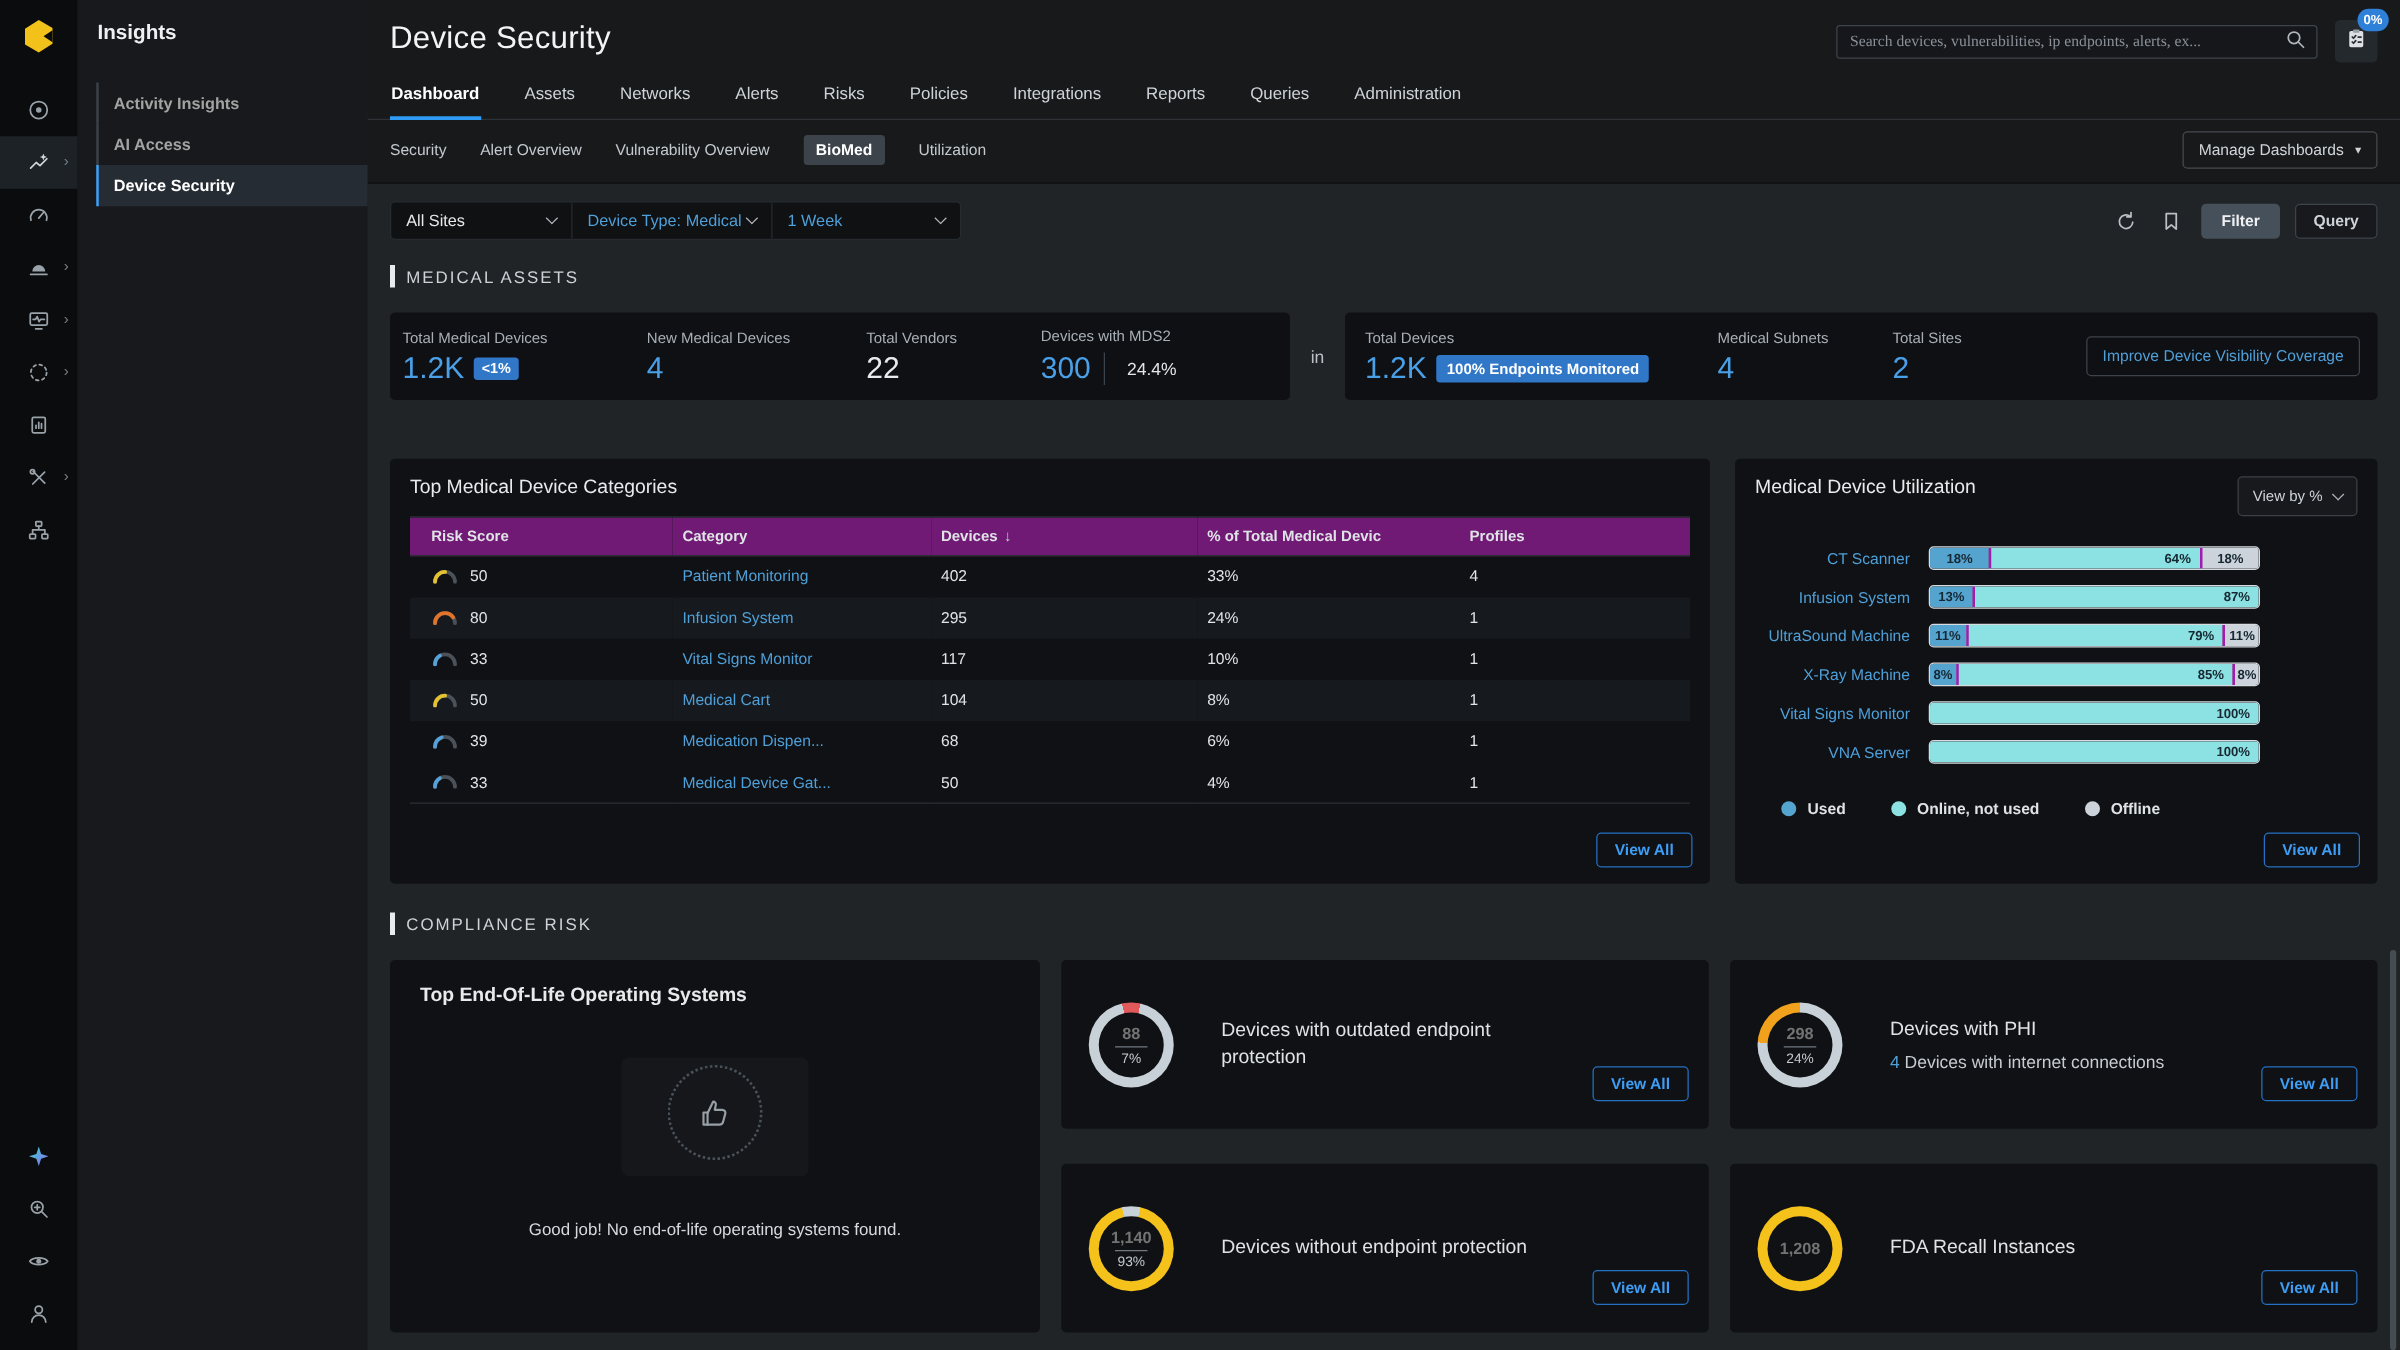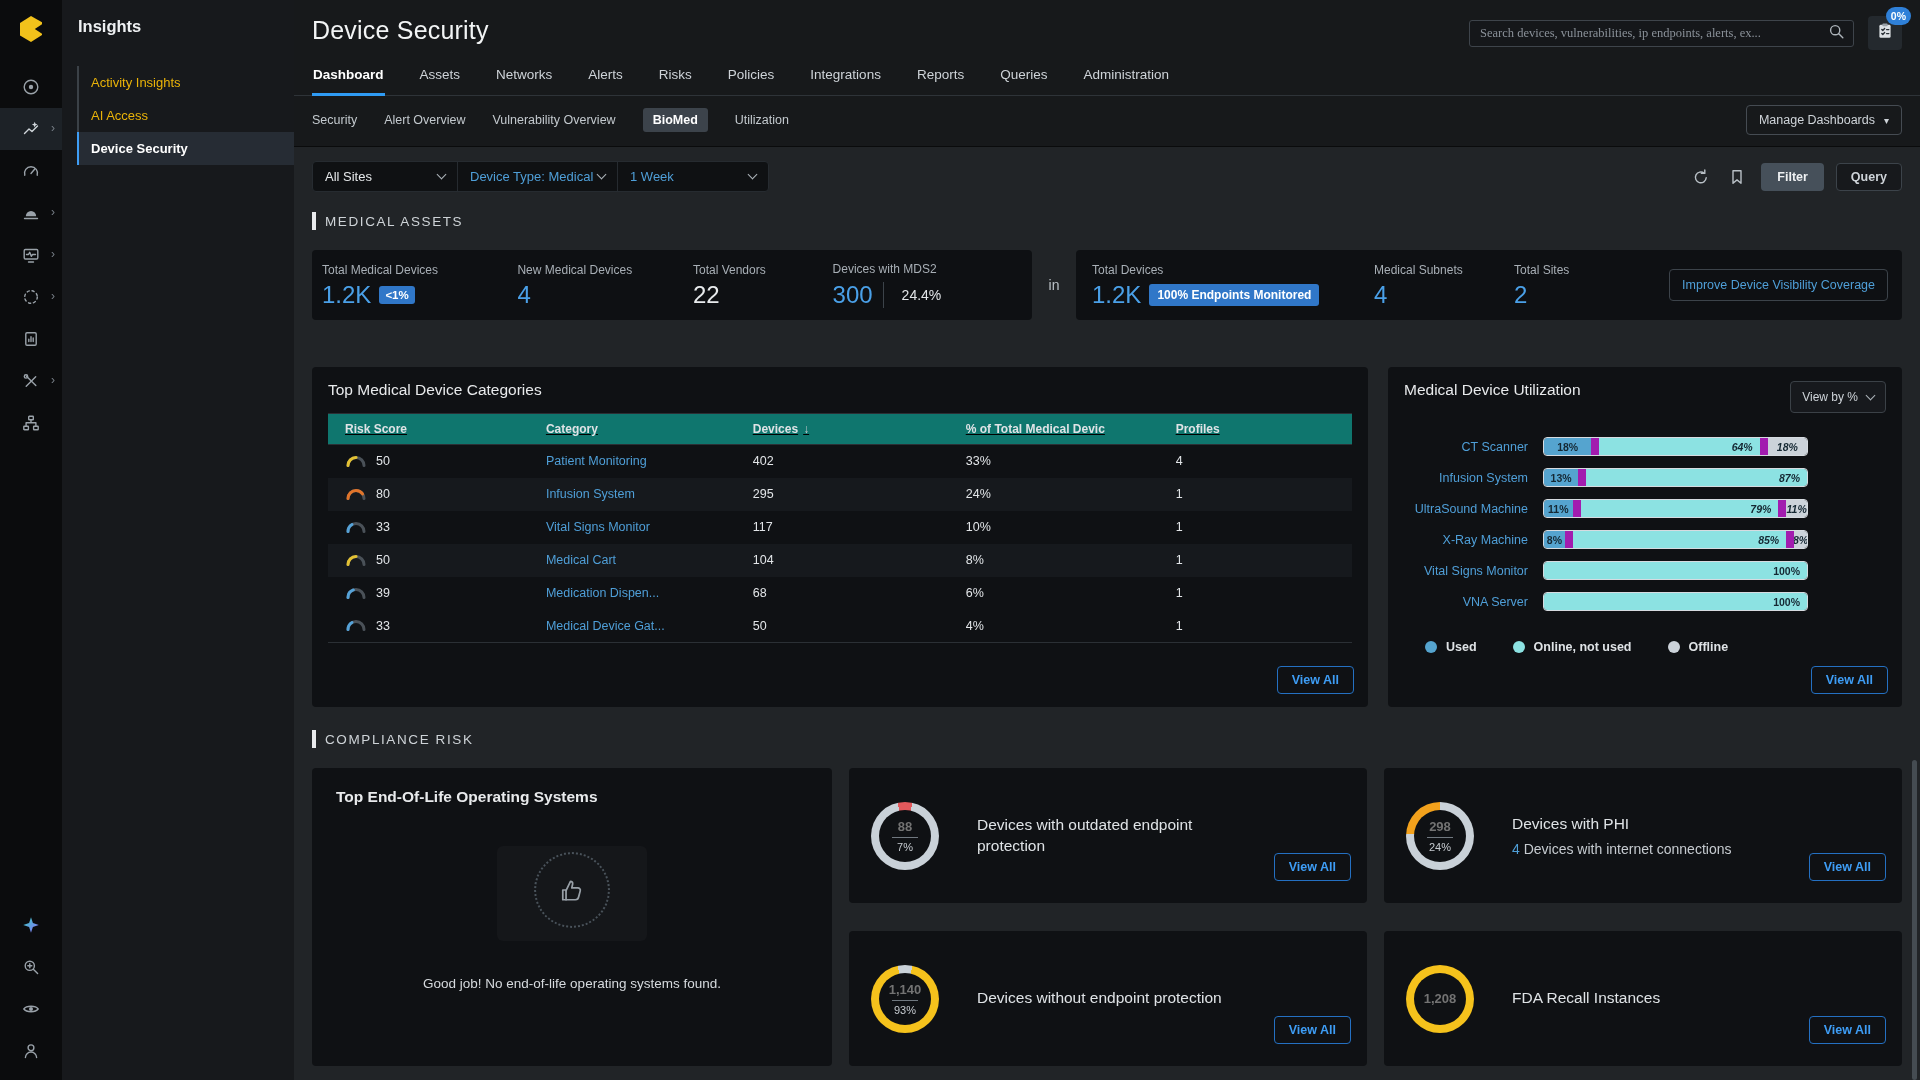--- a/index.html
+++ b/index.html
@@ -15,21 +15,21 @@
   .rail-item.active { background:#1d2227; color:#cfd5da; }
   .rail-item .chev-r { position:absolute; right:7px; top:50%; transform:translateY(-58%);
     font-size:12px; color:#767e86; line-height:1; }
   #rail .spacer { flex:1; }
   .rail-item svg { display:block; }
 
   
   #insights-panel { width:232px; background:#17191c; flex-shrink:0; padding-top:17px; z-index:4; }
   .ip-title { padding:0 16px; font-size:16.5px; font-weight:700; color:#eef0f2; margin-bottom:30px; }
   .ip-items { margin-left:15px; }
-  .ip-item { border-left:2px solid #3b4147; padding:9px 12px; color:#eab308; font-size:13px; cursor:pointer; }
+  .ip-item { border-left:2px solid #3b4147; padding:9px 12px; color:#a3a3a3; font-size:13px; cursor:pointer;font-weight:bold; }
   .ip-item.active { background:#262c34; border-left-color:#3e9df5; color:#ffffff; font-weight:700; }
 
   
   #main { flex:1; display:flex; flex-direction:column; min-width:0; }
   #topbar { background:#17191b; border-bottom:1px solid #0a0b0c; }
   .title-row { display:flex; justify-content:space-between; align-items:flex-start; padding:16px 18px 0 18px; }
   .page-title { font-size:25px; font-weight:500; color:#f2f4f5; letter-spacing:.2px; }
   .page-sub { font-size:12px; color:#9aa3ab; margin-top:7px; }
   .tr-right { display:flex; align-items:flex-start; }
   .searchbox { width:385px; height:27px; border:1px solid #3e444b; border-radius:3px; background:#15171a;
@@ -94,21 +94,21 @@
   .msec { font-size:14px; color:#e2e5e8; }
   .coverage-btn { margin-left:auto; color:#4f9fd8; font-size:12.5px; border:1px solid #3c434a; background:transparent;
     border-radius:4px; padding:8px 12px; cursor:pointer; white-space:nowrap; }
 
   
   .panels-row { display:grid; grid-template-columns:1056px 514px; gap:20px; margin-bottom:23px; }
   .panel { background:#0f1114; border-radius:4px; position:relative; padding:14px 16px; height:340px; }
   .panel-title { font-size:15.5px; color:#e8eaec; }
 
   table.cats { width:100%; border-collapse:collapse; margin-top:14px; }
-  table.cats thead tr { background:#0f766e;text-decoration:underline; }
+  table.cats thead tr { background:#701a75; }
   table.cats th { text-align:left; font-size:12px; color:#dfe3e6; font-weight:700; padding:8px 8px;
     border-top:1px solid #2b3035; border-bottom:1px solid #2b3035; }
   table.cats th:first-child, table.cats td:first-child { padding-left:17px; }
   table.cats td { font-size:12.5px; color:#e2e5e8; padding:0 8px; height:33px; }
   table.cats tr.alt { background:#16191d; }
   table.cats tbody tr:last-child td { border-bottom:1px solid #2b3035; }
   .cat-link { color:#4f9fd8; cursor:pointer; }
   .score-cell { display:flex; align-items:center; gap:9px; }
   .sort-arrow { color:#c3c9ce; font-size:12px; margin-left:5px; }
   .view-all { position:absolute; right:14px; bottom:13px; color:#3e9df5; border:1px solid #2470c2;
@@ -116,21 +116,21 @@
 
   
   .u-head { display:flex; justify-content:space-between; align-items:flex-start; }
   .viewby-btn { display:flex; align-items:center; gap:9px; background:#17191d; border:1px solid #3b4147;
     border-radius:4px; padding:8px 11px; color:#ced3d8; font-size:12px; cursor:pointer; }
   .u-bars { margin-top:25px; display:flex; flex-direction:column; gap:14px; padding-right:79px; }
   .u-row { display:flex; align-items:center; gap:16px; height:17px; }
   .u-label { width:124px; text-align:right; color:#4f9fd8; font-size:12.5px; cursor:pointer; white-space:nowrap; }
   .u-bar { flex:1; height:17px; display:flex; border-radius:3px; overflow:hidden; outline:1.5px solid #d6dbe0; }
   .seg { display:flex; align-items:center; overflow:hidden; font-size:10.5px; font-weight:700; color:#152833; }
-  .seg + .seg { border-left:8px solid #a21caf;font-style:italic; }
+  .seg + .seg { border-left:2px solid #a21caf; }
   .seg.c-center { justify-content:center; }
   .seg.c-right { justify-content:flex-end; padding-right:7px; }
   .u-legend { display:flex; gap:36px; margin-top:30px; margin-left:21px;align-items:flex-end; }
   .leg-item { display:flex; align-items:center; gap:9px; font-size:12.5px; font-weight:600; color:#dfe3e6; }
   .leg-dot { width:12px; height:12px; border-radius:50%; }
 
   
   .comp-grid { display:grid; grid-template-columns:520px 518px 1fr; grid-template-rows:135px 135px;
     column-gap:17px; row-gap:28px; }
   .eol-card { grid-row:1 / 3; background:#0f1114; border-radius:4px; padding:20px 24px; display:flex;

